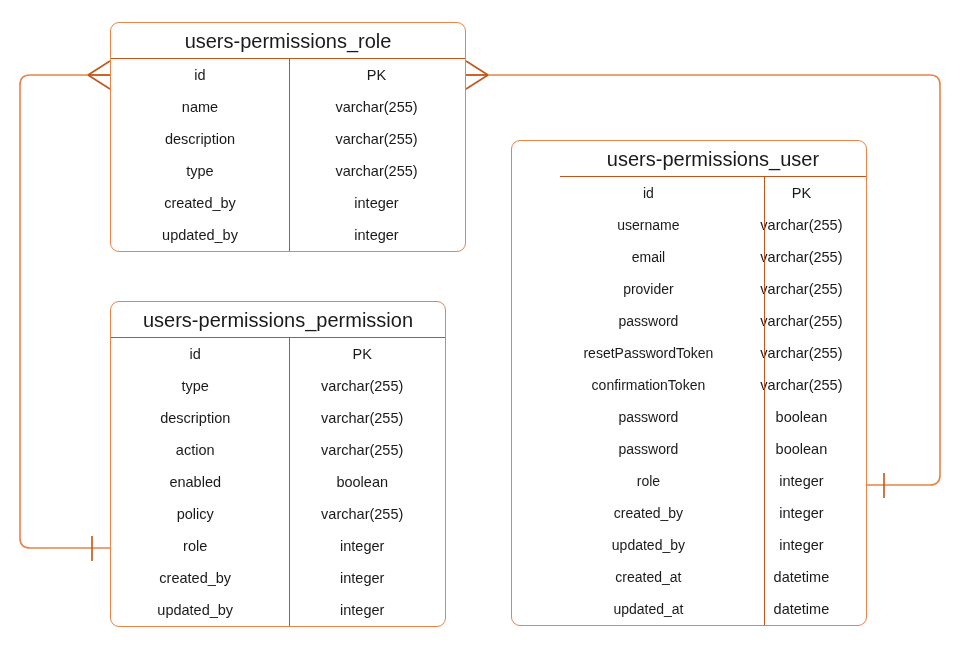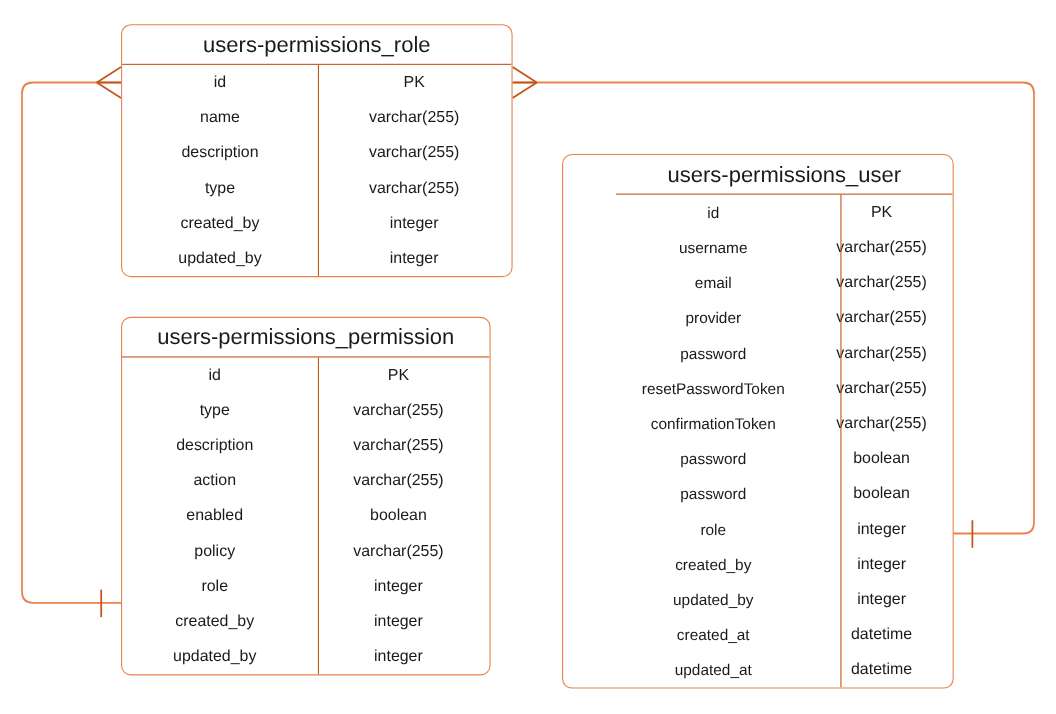--- a/index.html
+++ b/index.html
@@ -50,21 +50,21 @@
     white-space: nowrap;
     overflow: hidden;
   }
 
   
   #tbl-role        { left: 110px; top: 22px;  width: 356px; }
   #tbl-role .cell-name { width: 178px; }
   #tbl-role .cell-type { width: 175px; }
   #tbl-role .col-divider { left: 178px; }
 
-  #tbl-permission  { left: 110px; top: 288px; width: 336px; }
+  #tbl-permission  { left: 110px; top: 301px; width: 336px; }
   #tbl-permission .cell-name { width: 178px; }
   #tbl-permission .cell-type { width: 175px; }
   #tbl-permission .col-divider { left: 178px; }
 
   #tbl-user        { left: 511px; top: 140px; width: 356px; padding-left: 48px; }
   #tbl-user .cell-name { width: 204px; }
   #tbl-user .cell-type { width: 149px; }
   #tbl-user .col-divider { left: 204px; }
   #tbl-user .cell-name { font-size: 14px; }
 </style>

